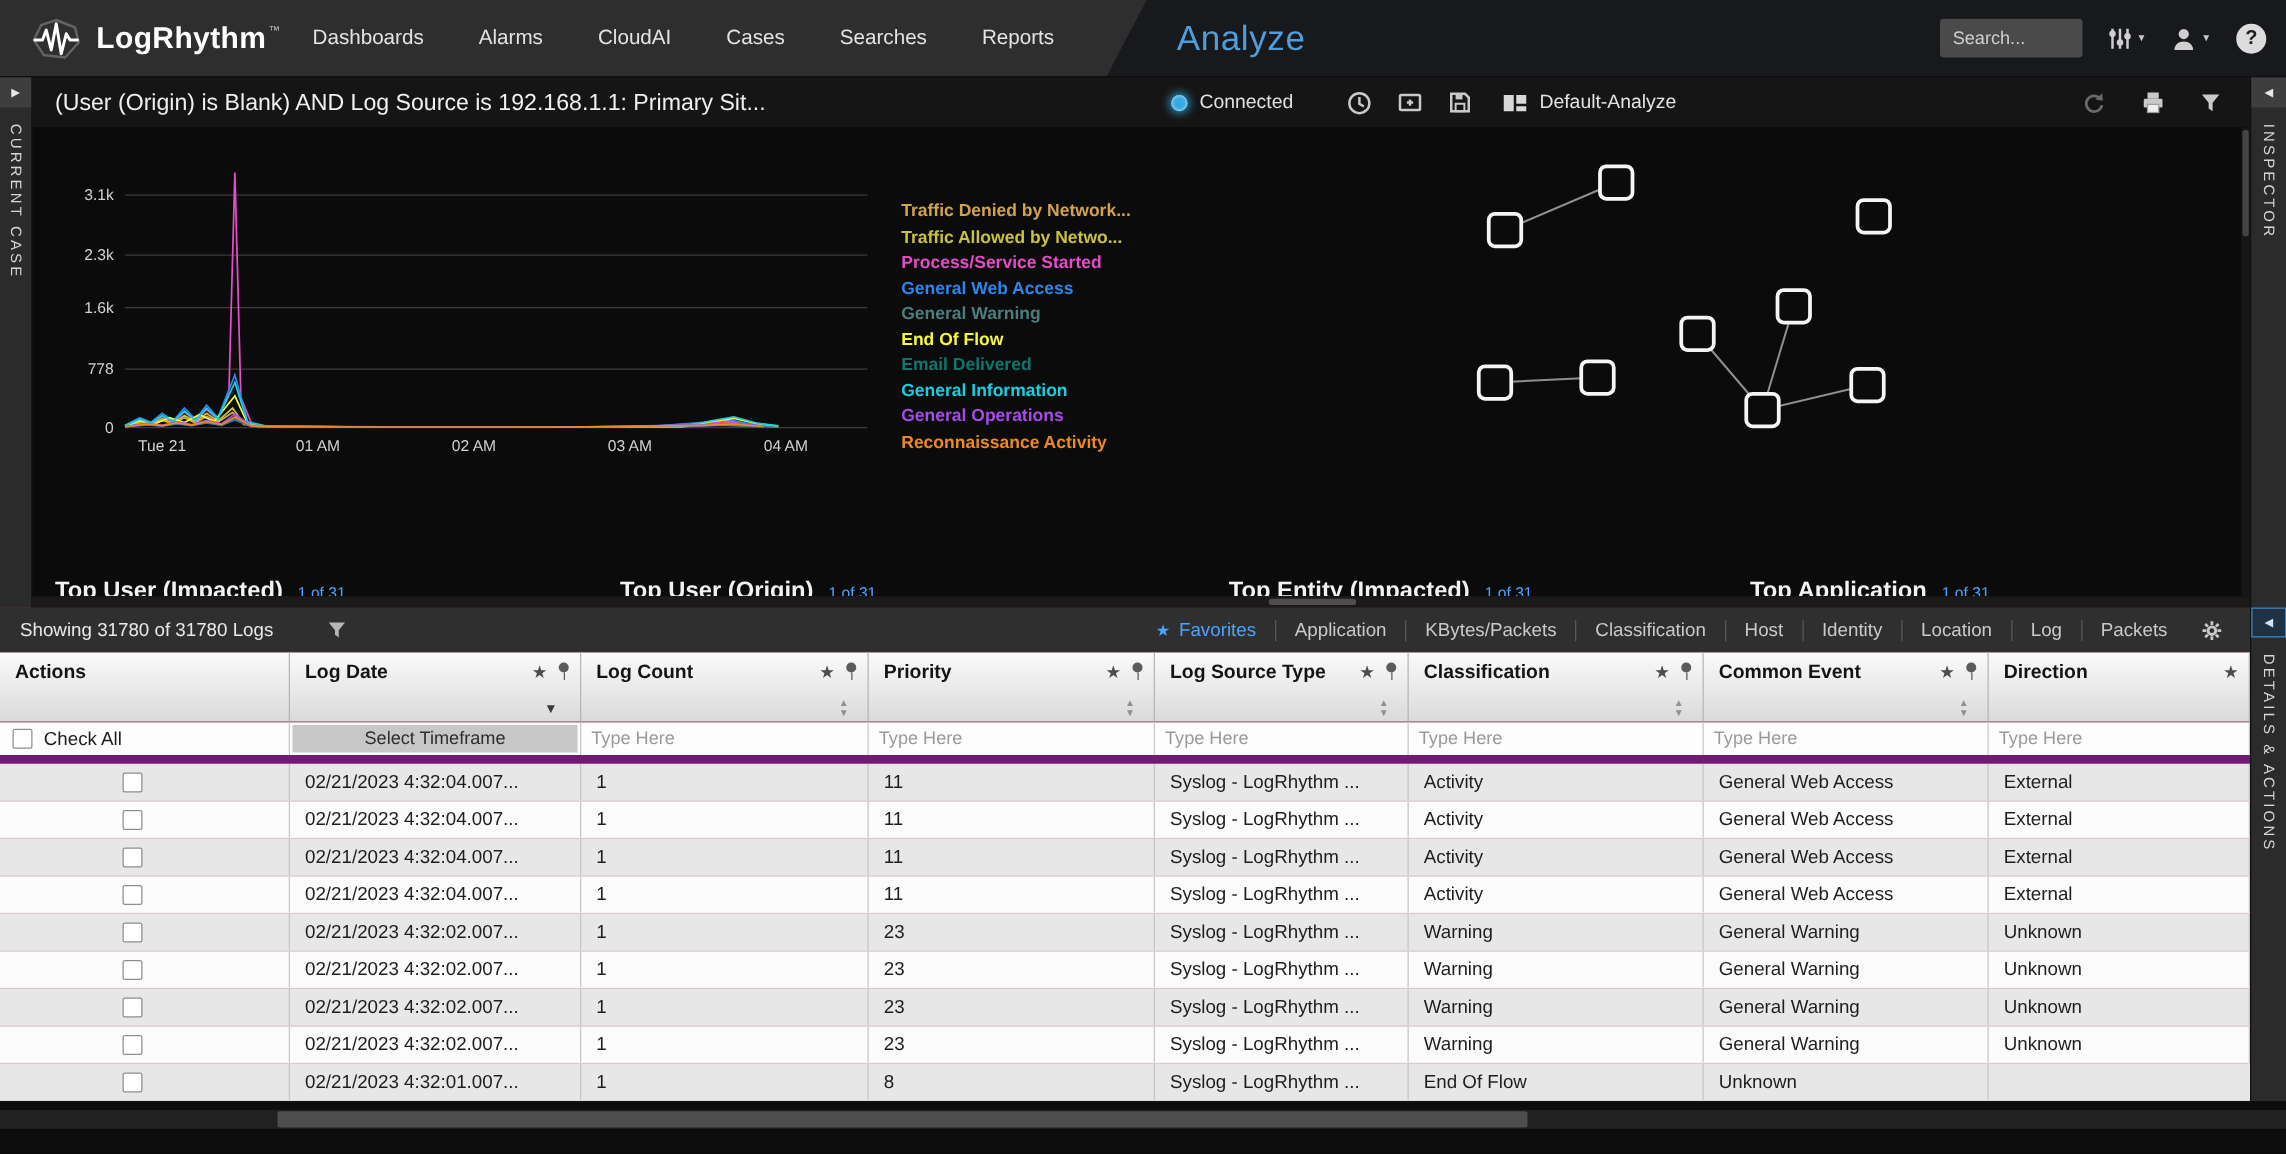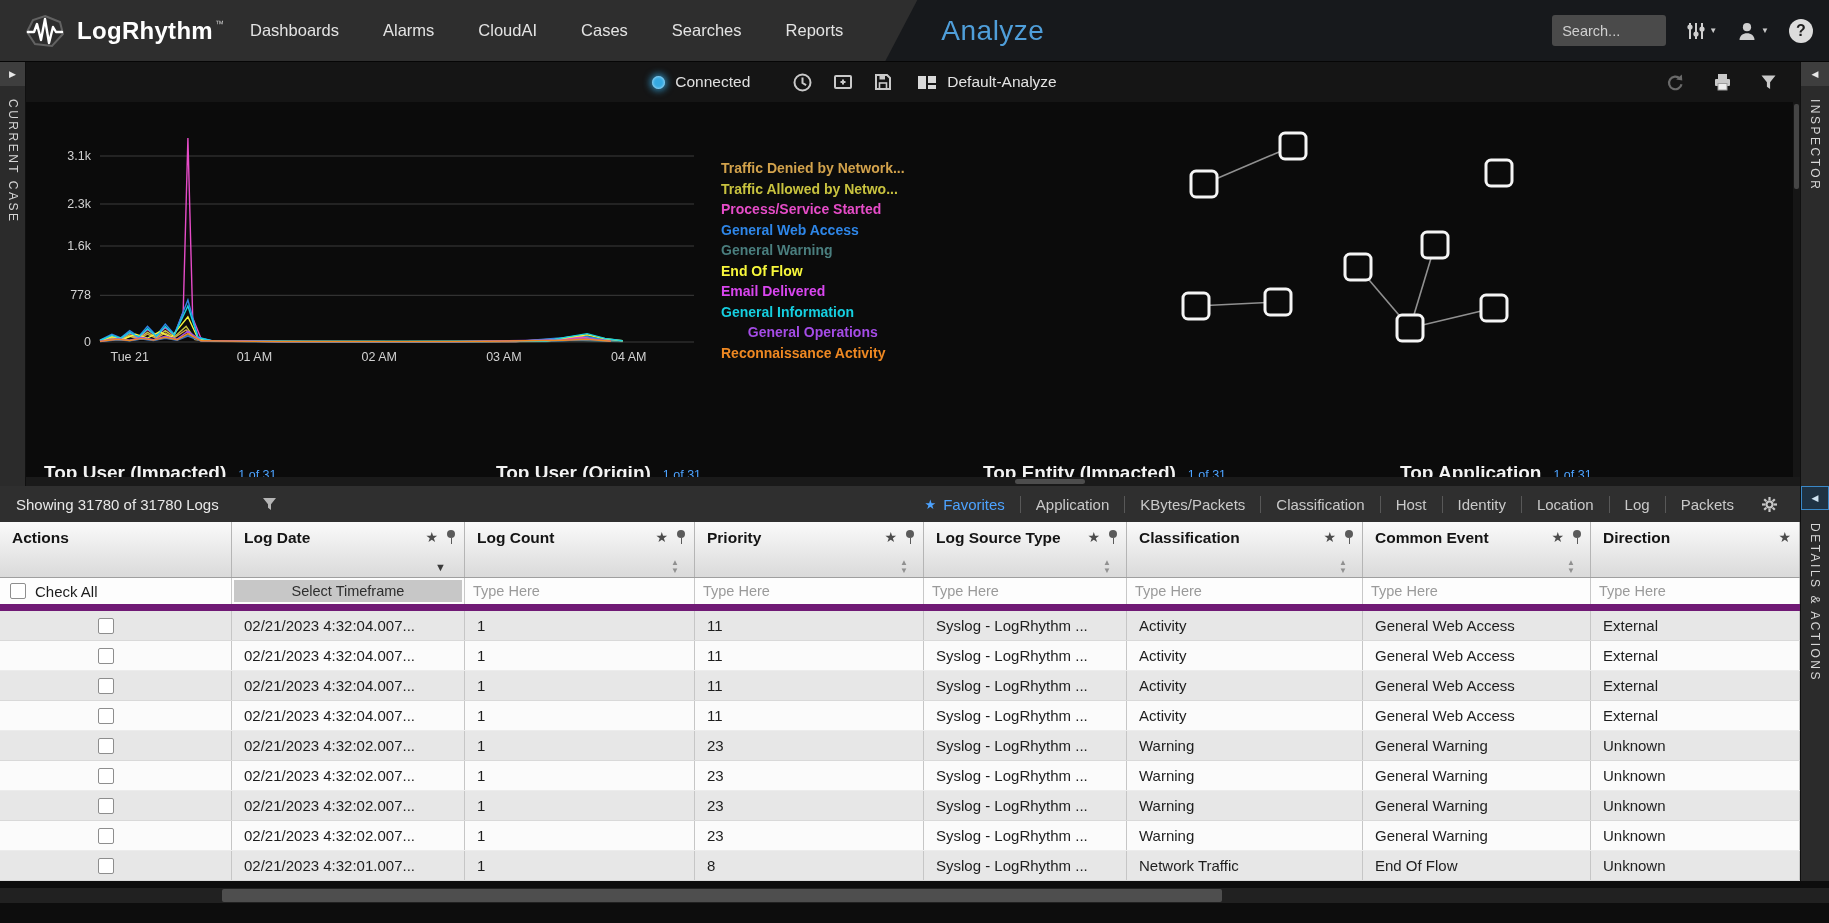--- a/index.html
+++ b/index.html
@@ -155,20 +155,21 @@
   </header>
 
   <div id="row-top">
     <aside class="strip left">
       <span class="strip-btn">▶</span>
       <span class="vtext">CURRENT CASE</span>
     </aside>
 
     <div id="dash-col">
       <div id="querybar">
+        <span class="query-title">(User (Origin) is Blank) AND Log Source is 192.168.1.1: Primary Sit...</span>
         <span class="conn">
           <span class="conn-dot"></span>
           <span>Connected</span>
         </span>
         <span class="qgroup">
           <span class="qicon">
             <svg width="21" height="21" viewBox="0 0 21 21">
                 <circle cx="10.5" cy="10.5" r="8" fill="none" stroke="#c9c9c9" stroke-width="2"></circle>
                 <path d="M10.5 5.5v5.5l3.6 2.2" fill="none" stroke="#c9c9c9" stroke-width="2"></path>
               </svg>
@@ -246,23 +247,23 @@
             <polyline fill="none" stroke="#a44ce6" stroke-width="1.4" points="46.0,223.3 63.8,220.7 75.7,222.2 87.6,219.5 99.5,221.6 111.3,218.3 123.2,221.1 133.9,213.2 147.0,222.5 224.2,223.6 402.4,223.6 509.3,221.9 533.1,220.7 556.8,222.9"></polyline>
             <polyline fill="none" stroke="#ee8822" stroke-width="1.4" points="46.0,223.4 63.8,221.3 75.7,222.5 87.6,220.4 99.5,222.1 111.3,219.3 123.2,221.7 133.9,215.6 147.0,222.8 224.2,223.6 402.4,223.6 509.3,222.3 533.1,221.3 556.8,223.2"></polyline>
           </svg>
         <div id="chart-legend">
             <div class="legend-item" style="color: rgb(210, 162, 76);">Traffic Denied by Network...</div>
             <div class="legend-item" style="color: rgb(200, 194, 63);">Traffic Allowed by Netwo...</div>
             <div class="legend-item" style="color: rgb(230, 76, 200);">Process/Service Started</div>
             <div class="legend-item" style="color: rgb(46, 134, 232);">General Web Access</div>
             <div class="legend-item" style="color: rgb(74, 126, 126);">General Warning</div>
             <div class="legend-item" style="color: rgb(247, 247, 59);">End Of Flow</div>
-            <div class="legend-item" style="color: #d946ef;">Email Delivered</div>
+            <div class="legend-item" style="color: #0f766e;">Email Delivered</div>
             <div class="legend-item" style="color: rgb(22, 207, 224);">General Information</div>
-            <div class="legend-item" style="color: rgb(164, 76, 230); text-align: center;">General Operations</div>
+            <div class="legend-item" style="color: rgb(164, 76, 230);">General Operations</div>
             <div class="legend-item" style="color: rgb(238, 136, 34);">Reconnaissance Activity</div>
           </div>
         <svg id="node-graph" width="400" height="240">
             <line x1="142" y1="40" x2="53" y2="78" stroke="#909090" stroke-width="1.6"></line>
             <line x1="127" y1="196" x2="45" y2="200" stroke="#909090" stroke-width="1.6"></line>
             <line x1="207" y1="161" x2="259" y2="222" stroke="#909090" stroke-width="1.6"></line>
             <line x1="284" y1="139" x2="259" y2="222" stroke="#909090" stroke-width="1.6"></line>
             <line x1="259" y1="222" x2="343" y2="202" stroke="#909090" stroke-width="1.6"></line>
             <rect x="129" y="27" width="26" height="26" rx="5" fill="#0b0b0b" stroke="#f5f5f5" stroke-width="3"></rect>
             <rect x="40" y="65" width="26" height="26" rx="5" fill="#0b0b0b" stroke="#f5f5f5" stroke-width="3"></rect>
@@ -574,21 +575,20 @@
             <div class="cell">Unknown</div>
           </div>
           <div class="grid-row grid-cols odd">
             <div class="cell actions-cell">
               <span class="checkbox"></span>
             </div>
             <div class="cell">02/21/2023 4:32:01.007...</div>
             <div class="cell">1</div>
             <div class="cell">8</div>
             <div class="cell">Syslog - LogRhythm ...</div>
-            <div class="cell">Network Traffic</div>
             <div class="cell">End Of Flow</div>
             <div class="cell">Unknown</div>
           </div>
         </div>
     </div>
 
     <aside class="strip right">
       <span class="strip-btn blue">◀</span>
       <span class="vtext">DETAILS &amp; ACTIONS</span>
     </aside>

